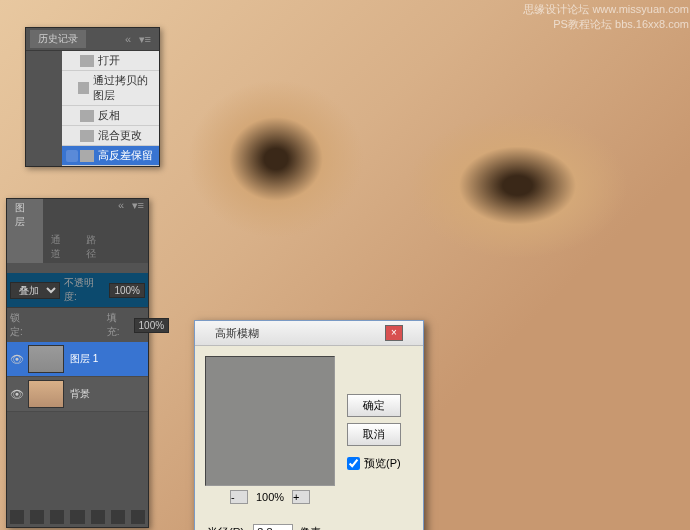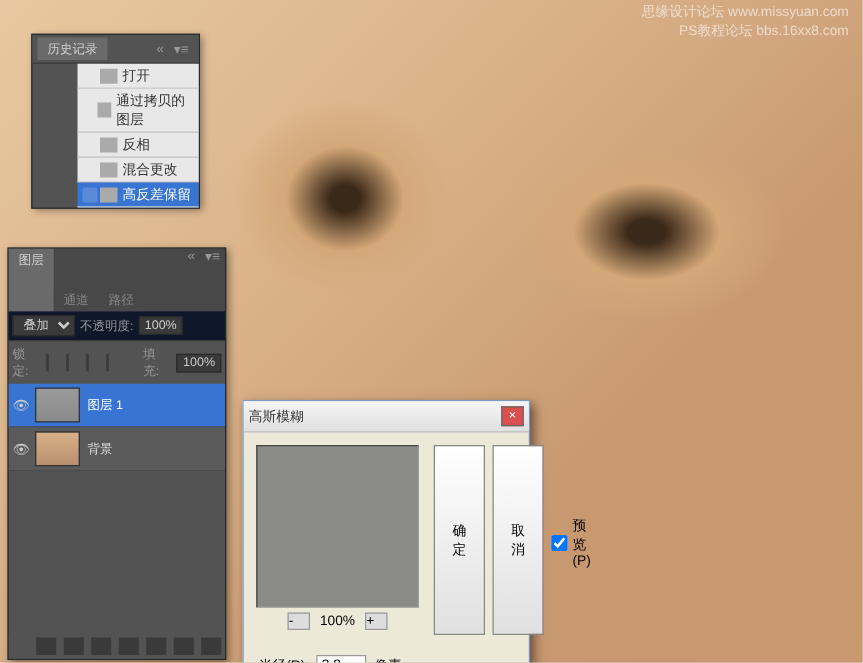--- a/index.html
+++ b/index.html
@@ -1,60 +1,60 @@
 <!DOCTYPE html>
 <html><head>
 <meta charset="utf-8">
 <style>
 * { margin: 0; padding: 0; box-sizing: border-box; font-family: "Microsoft YaHei", SimSun, sans-serif; font-size: 11px; }
 body { width: 690px; height: 530px; background: linear-gradient(135deg, #d4b896 0%, #c8a882 30%, #b89070 60%, #a87858 100%); position: relative; overflow: hidden; }
 .face-bg { position: absolute; inset: 0; background: radial-gradient(ellipse at 75% 35%, #3a2818 2%, #d4a878 8%, transparent 15%), radial-gradient(ellipse at 40% 30%, #3a2818 2%, #d4a878 8%, transparent 15%), linear-gradient(135deg, #e8c8a0 0%, #d8b088 40%, #c89870 70%); }
-.watermark { position: absolute; top: 2px; right: 11px; color: rgba(255,255,255,0.6); font-size: 10px; text-align: right; }
+.watermark { position: absolute; top: 2px; right: 1px; color: rgba(255,255,255,0.6); font-size: 10px; text-align: right; }
 
 .panel { position: absolute; background: #535353; border: 1px solid #2a2a2a; box-shadow: 2px 2px 6px rgba(0,0,0,0.4); }
 .panel-header { background: #535353; padding: 2px 4px; display: flex; align-items: center; border-bottom: 1px solid #3a3a3a; }
 .panel-tab { background: #6a6a6a; color: #d0d0d0; padding: 2px 8px; font-size: 10px; }
 .panel-tab.inactive { background: #484848; color: #888; margin-top: 32px; }
 .panel-close { margin-left: auto; color: #999; cursor: pointer; padding: 0 4px; }
 .panel-menu { color: #999; padding: 0 4px; cursor: pointer; }
 
 .history-panel { top: 27px; left: 25px; width: 135px; }
 .history-thumb-row { background: #5a5a5a; padding: 2px; display: flex; align-items: center; }
 .history-thumb { width: 18px; height: 14px; background: #888; margin-right: 4px; }
 .history-filename { color: #ccc; font-size: 9px; white-space: nowrap; overflow: hidden; }
 .history-item { background: #e8e8e8; padding: 2px 4px; display: flex; align-items: center; border-bottom: 1px solid #ccc; color: #333; margin-left: 36px; }
 .history-item.selected { background: #3874d1; color: #fff; }
 .history-icon { width: 14px; height: 12px; background: #aaa; margin-right: 4px; display: inline-block; }
 .history-marker { width: 12px; height: 12px; margin-right: 2px; }
 
-.layers-panel { top: 198px; left: 6px; width: 175px; height: 330px; }
+.layers-panel { top: 198px; left: 6px; width: 143px; height: 330px; }
 .layers-tabs { display: flex; background: #484848; }
-.layers-controls { background: #0f172a; padding: 3px; display: flex; align-items: center; gap: 4px; }
+.layers-controls { background: #0c4a6e; padding: 3px; display: flex; align-items: center; gap: 4px; margin-top: 10px; }
 .dropdown { background: #3a3a3a; color: #ccc; border: 1px solid #2a2a2a; padding: 1px 4px; font-size: 10px; }
 .opacity-label { color: #999; font-size: 10px; }
 .lock-row { background: #535353; padding: 3px; display: flex; align-items: center; gap: 14px; border-top: 1px solid #3a3a3a; }
 .lock-icon { width: 14px; height: 14px; background: #3a3a3a; }
 .layers-list { background: #5a5a5a; flex: 1; }
 .layer-row { display: flex; align-items: center; padding: 3px; border-bottom: 1px solid #4a4a4a; }
 .layer-row.selected { background: #3874d1; }
 .eye-icon { width: 14px; height: 14px; margin-right: 4px; display: flex; align-items: center; justify-content: center; color: #ccc; }
 .layer-thumb { width: 36px; height: 28px; background: #888; margin-right: 6px; border: 1px solid #333; }
 .layer-thumb.grey { background: linear-gradient(#9a9a9a, #8a8a8a); }
 .layer-thumb.face { background: linear-gradient(#d8b088, #b89070); }
 .layer-name { color: #ddd; font-size: 10px; }
 .layer-row.selected .layer-name { color: #fff; }
 .layers-bottom { position: absolute; bottom: 0; left: 0; right: 0; background: #535353; padding: 3px; display: flex; justify-content: flex-end; gap: 6px; }
 .bottom-icon { width: 16px; height: 14px; background: #3a3a3a; }
 
 .dialog { position: absolute; background: #ece9d8; border: 1px solid #7a9ac5; box-shadow: 3px 3px 8px rgba(0,0,0,0.5); }
-.dialog-title { background: linear-gradient(#f5f5f5, #e0e0e0); padding: 4px 4px; display: flex; align-items: center; border-bottom: 1px solid #bbb; color: #333; justify-content: space-between; }
+.dialog-title { background: linear-gradient(#f5f5f5, #e0e0e0); padding: 4px 20px; display: flex; align-items: center; border-bottom: 1px solid #bbb; color: #333; justify-content: space-between; }
 .dialog-close { margin-left: auto; width: 18px; height: 16px; background: #d85050; color: #fff; text-align: center; font-size: 10px; line-height: 14px; border: 1px solid #666; }
 .dialog-body { padding: 10px; display: flex; gap: 12px; }
 .preview-box { width: 130px; height: 130px; background: #8a8a88; border: 1px inset #999; }
-.dialog-buttons { display: flex; flex-direction: row; gap: 6px; justify-content: center; }
+.dialog-buttons { display: flex; flex-direction: column; gap: 6px; justify-content: center; }
 .btn { background: linear-gradient(#fff, #e0e0e0); border: 1px solid #888; padding: 3px 14px; font-size: 11px; cursor: pointer; }
 .checkbox-row { display: flex; align-items: center; gap: 4px; margin-top: 4px; }
 .zoom-row { display: flex; align-items: center; justify-content: center; gap: 8px; padding: 4px 0; }
 .zoom-btn { width: 18px; height: 14px; background: #ddd; border: 1px solid #999; }
 .radius-row { padding: 6px 12px; display: flex; align-items: center; gap: 6px; }
 .radius-input { width: 40px; border: 1px solid #999; padding: 1px 3px; background: #fff; }
 </style>
 </head>
 <body>
 

